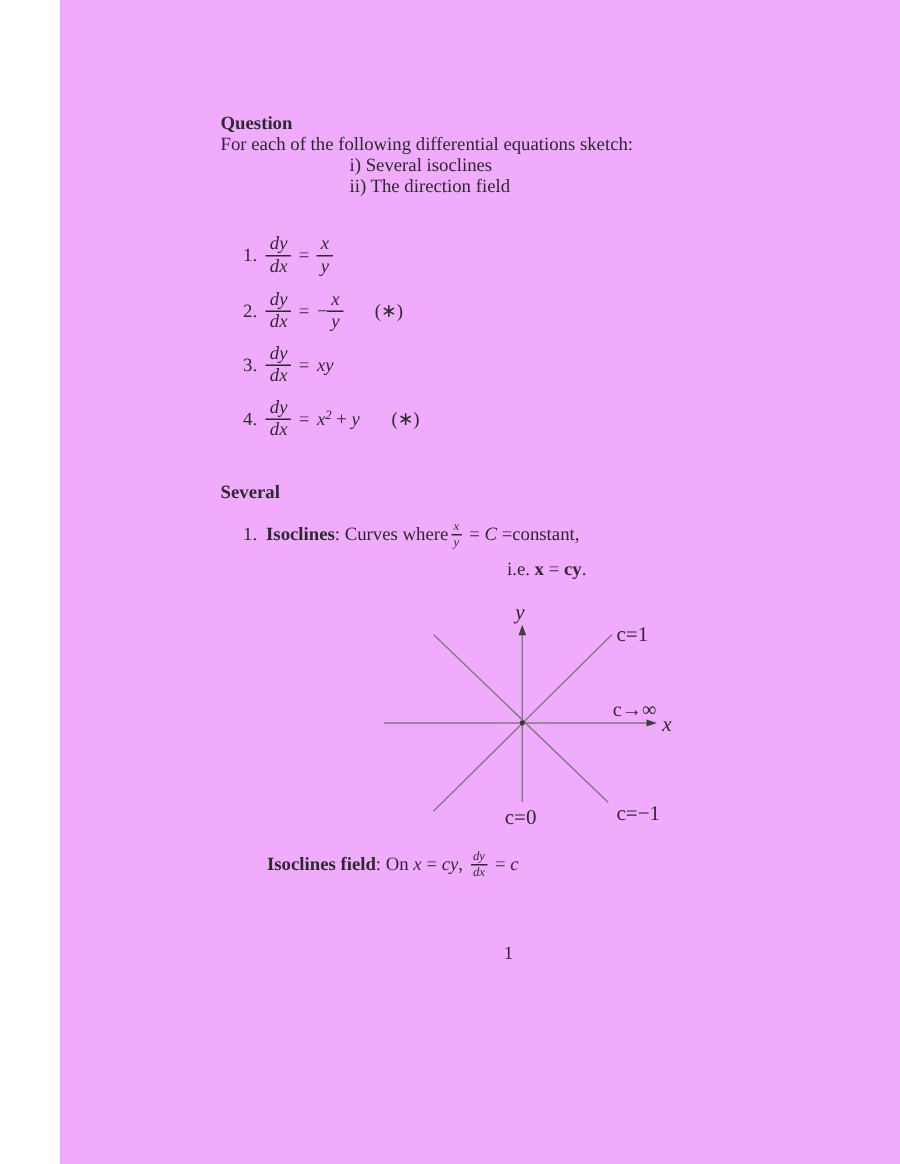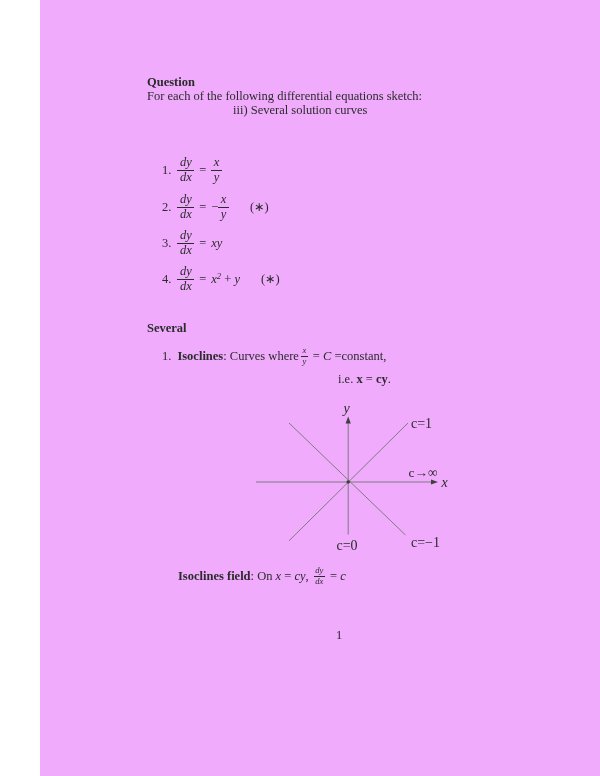--- a/index.html
+++ b/index.html
@@ -47,21 +47,22 @@
   .page-number { left:274px; top:628px; width:50px; text-align:center; line-height:14px; }
 </style>
 </head>
 <body>
 
 <div class="page">
 
   <div class="abs q-heading">Question</div>
   <div class="abs q-intro">For each of the following differential equations sketch:</div>
   <div class="abs q-subitems">
-    <div>iii) Several solution curves</div>
+    <div>i) Several isoclines</div>
+    <div>ii) The direction field</div>
   </div>
 
   <div class="eq-row eq-row-1">
     <span class="eq-label">1.</span>
     <span class="frac">
         <span class="num">dy</span>
         <span class="den">dx</span>
       </span>
     <span class="eq-sign">=</span>
     <span class="frac">

